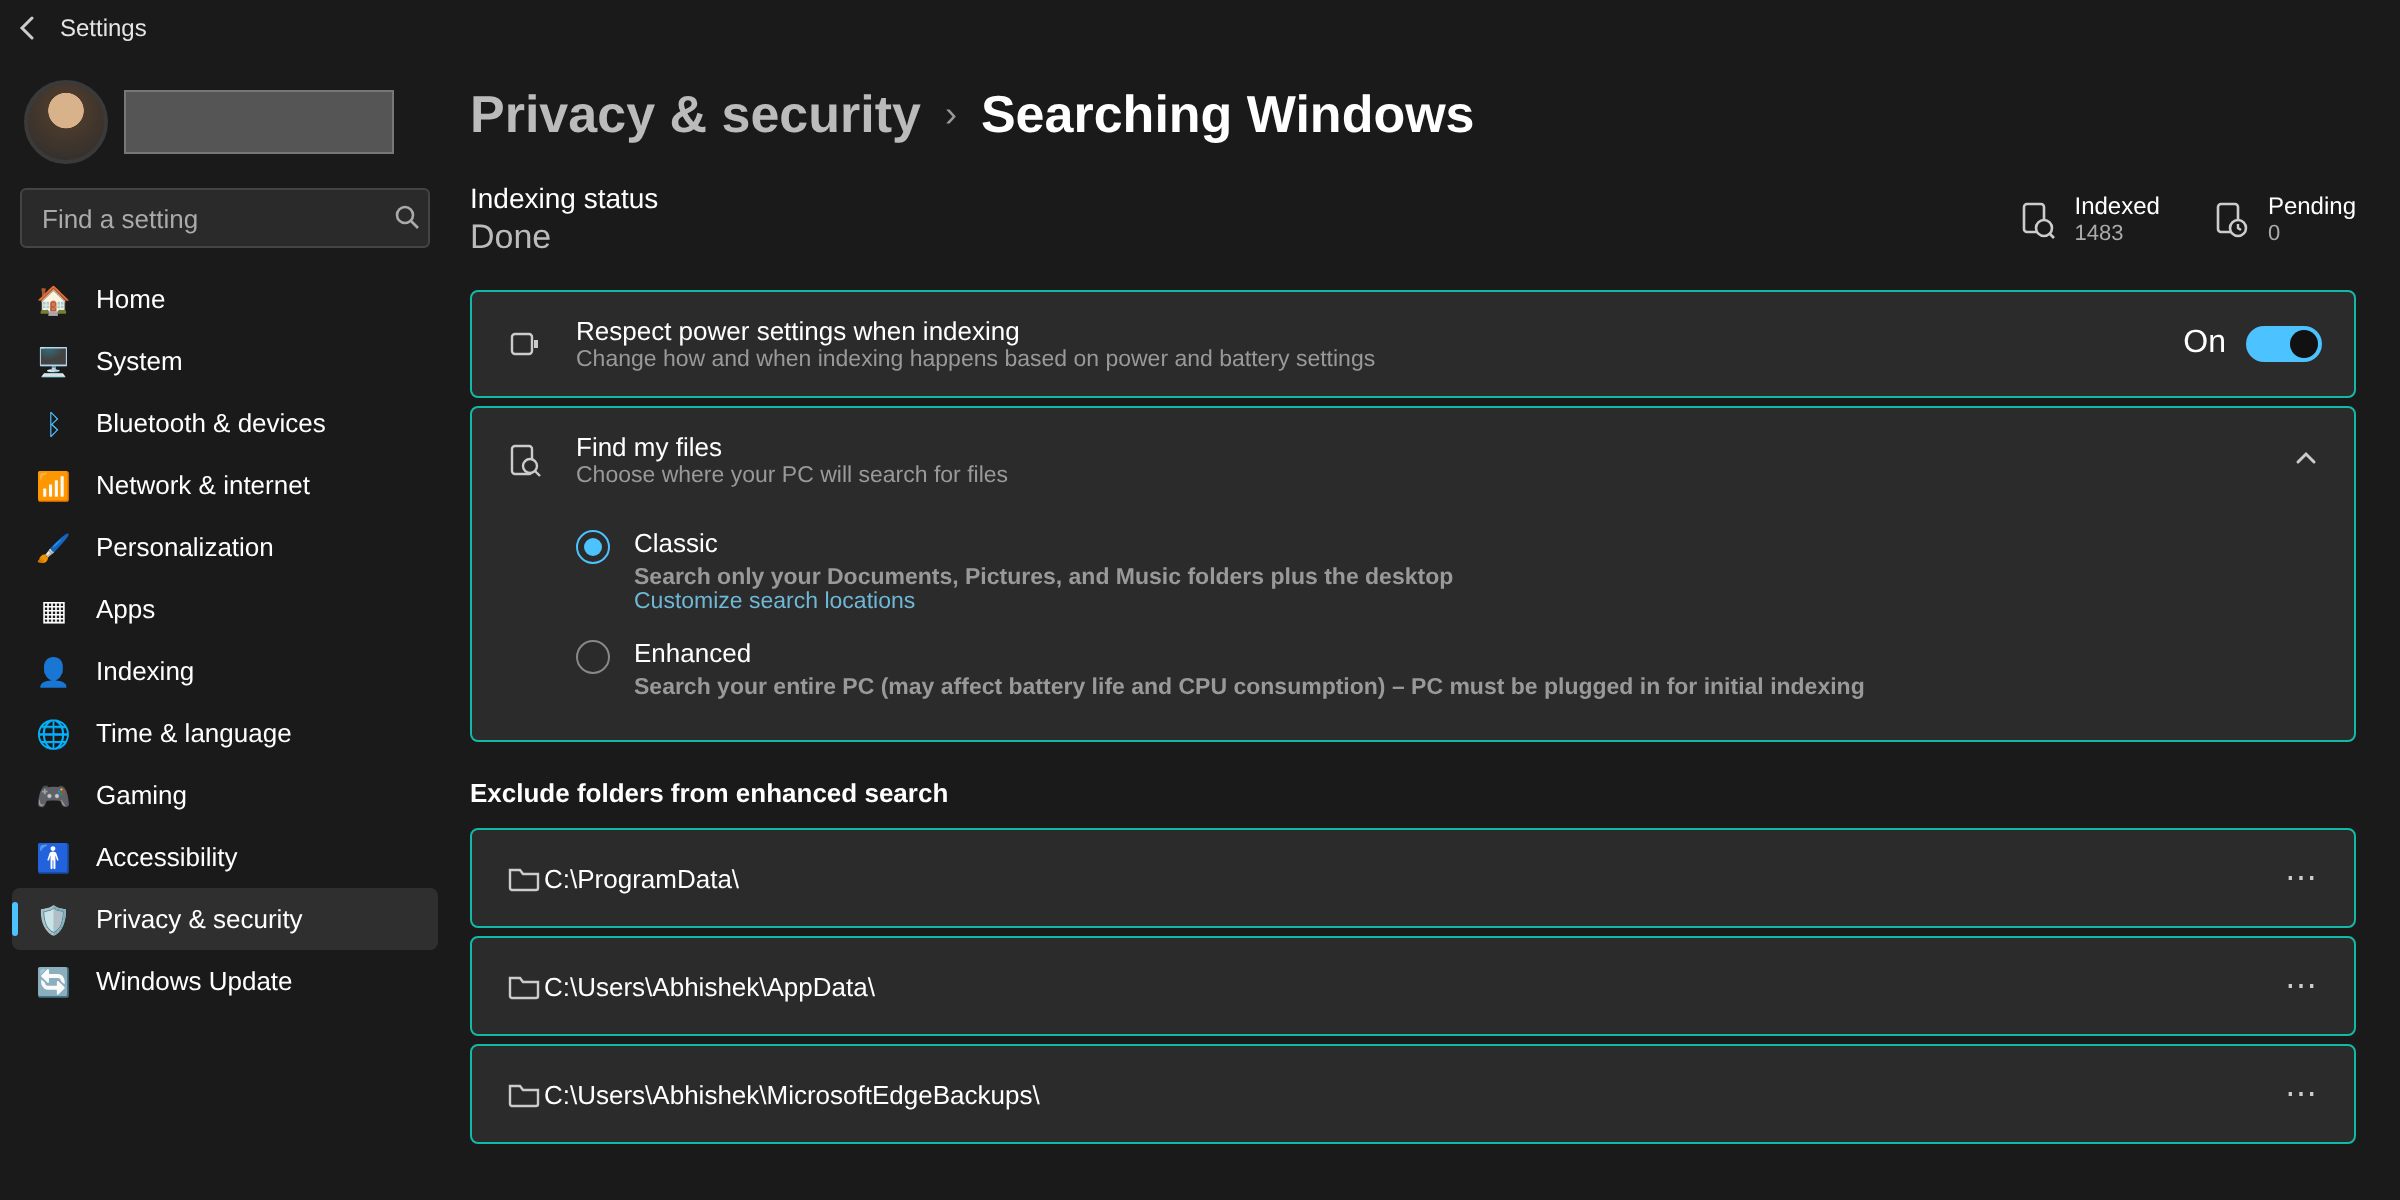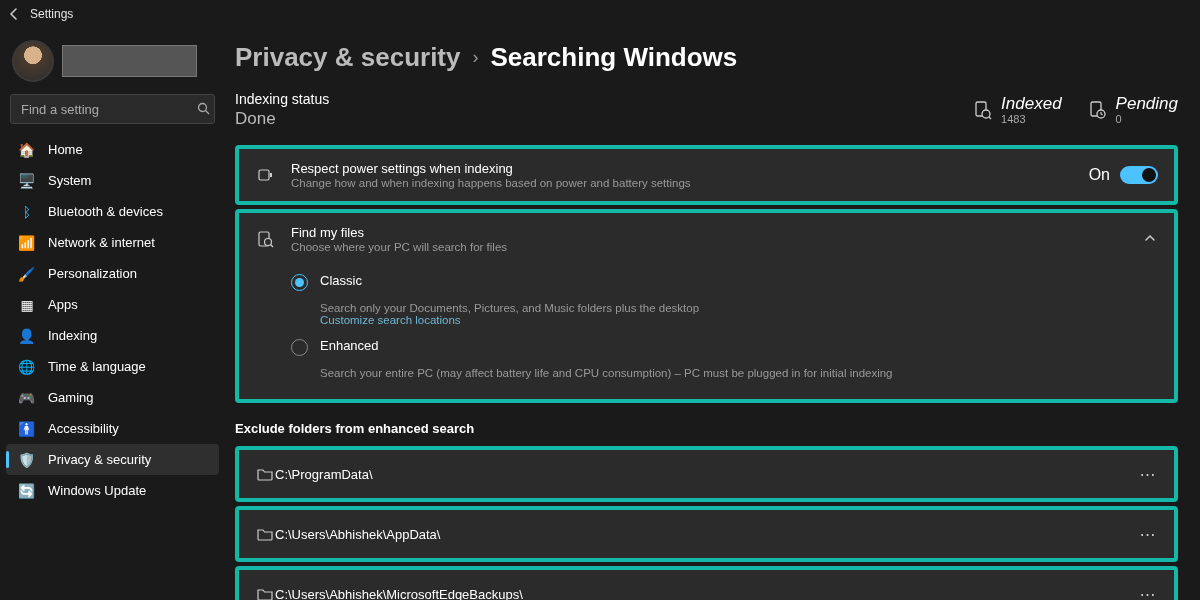--- a/index.html
+++ b/index.html
@@ -33,44 +33,44 @@
 .crumb-sep { font-size: 18px; color: #999; }
 .crumb-current { font-size: 26px; font-weight: 600; }
 
 .status-row { display: flex; align-items: center; margin-bottom: 16px; }
 .status-left { flex: 1; }
 .status-title { font-size: 14px; font-weight: 400; }
 .status-sub { font-size: 17px; color: #bbb; margin-top: 2px; }
 .status-metric { display: flex; align-items: center; gap: 8px; margin-left: 24px; }
 .metric-icon { width: 22px; height: 22px; display: flex; align-items: center; justify-content: center; color: #ccc; }
 .metric-text { display: flex; flex-direction: column; line-height: 1.15; }
-.metric-label { font-size: 17px; font-style: italic; }
+.metric-label { font-size: 12px; }
 .metric-value { font-size: 11px; color: #aaa; }
 
-.card { background: #2b2b2b; border: 4px solid #14b8a6; border-radius: 4px; margin-bottom: 4px; }
+.card { background: #2b2b2b; border: 1px solid #14b8a6; border-radius: 4px; margin-bottom: 4px; }
 .card-row { display: flex; align-items: center; padding: 12px 16px; gap: 16px; }
 .card-icon { width: 20px; height: 20px; display: flex; align-items: center; justify-content: center; color: #ccc; }
 .card-body { flex: 1; }
 .card-title { font-size: 13px; }
 .card-desc { font-size: 11.5px; color: #999; margin-top: 1px; }
 
 .toggle-wrap { display: flex; align-items: center; gap: 10px; }
 .toggle-label { font-size: 16px; text-align: center; }
 .toggle { width: 38px; height: 18px; background: #4cc2ff; border-radius: 9px; position: relative; cursor: pointer; }
 .toggle::after { content: ""; position: absolute; right: 2px; top: 2px; width: 14px; height: 14px; background: #111; border-radius: 50%; }
 
 .chevron { width: 14px; height: 14px; cursor: pointer; }
 
 .radio-group { padding: 2px 16px 14px 52px; }
 .radio-item { display: flex; gap: 12px; padding: 6px 0; }
 .radio { width: 17px; height: 17px; border: 1px solid #888; border-radius: 50%; flex-shrink: 0; margin-top: 1px; cursor: pointer; position: relative; }
 .radio.checked { border-color: #4cc2ff; }
 .radio.checked::after { content: ""; position: absolute; inset: 3px; background: #4cc2ff; border-radius: 50%; }
 .radio-body .r-title { font-size: 13px; }
-.radio-body .r-desc { font-size: 11.5px; color: #999; margin-top: 14px; }
+.radio-body .r-desc { font-size: 11.5px; color: #999; margin-top: 4px; font-weight: bold; }
 .radio-body .r-link { font-size: 11.5px; color: #6fb7d6; cursor: pointer; }
 
 .section-header { font-size: 13px; font-weight: 700; margin: 18px 0 10px; }
 
 .exclude-header-card { display: flex; align-items: center; justify-content: space-between; padding: 10px 16px; }
 .exclude-header-card .eh-text { font-size: 12.5px; color: #ccc; }
 .add-btn { background: #3a3a3a; border: 1px solid #4a4a4a; border-radius: 3px; padding: 6px 12px; font-size: 12px; color: #eee; cursor: pointer; }
 
 .folder-row { display: flex; align-items: center; padding: 14px 16px; gap: 0; }
 .folder-icon-slot { width: 20px; height: 20px; display: flex; align-items: center; justify-content: center; color: #ccc; }

